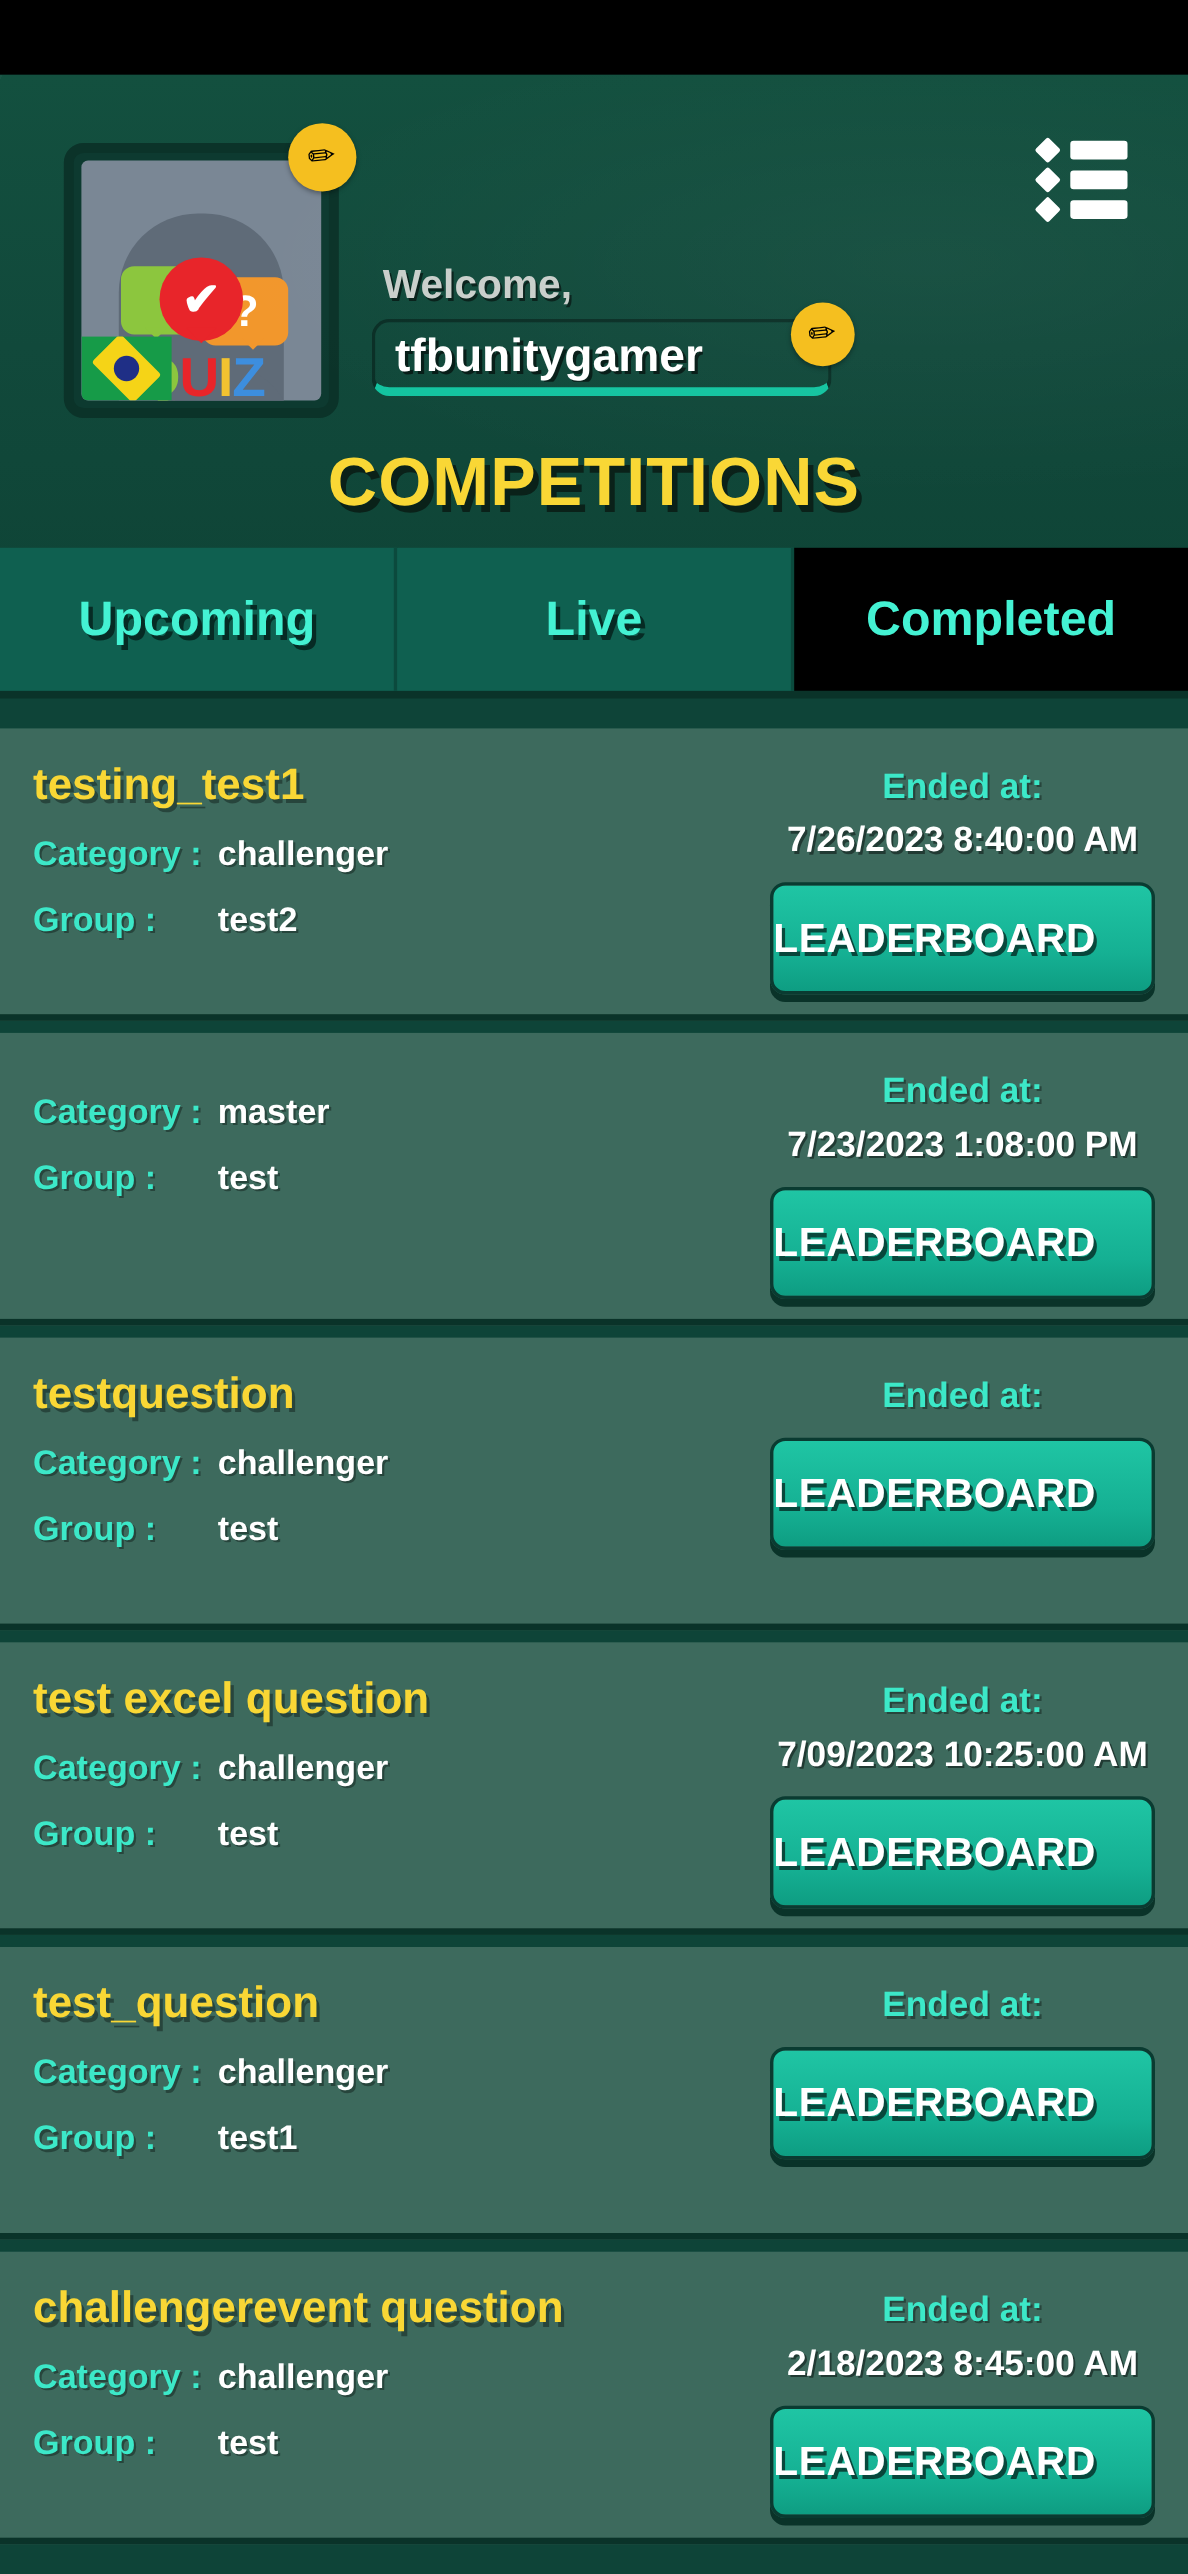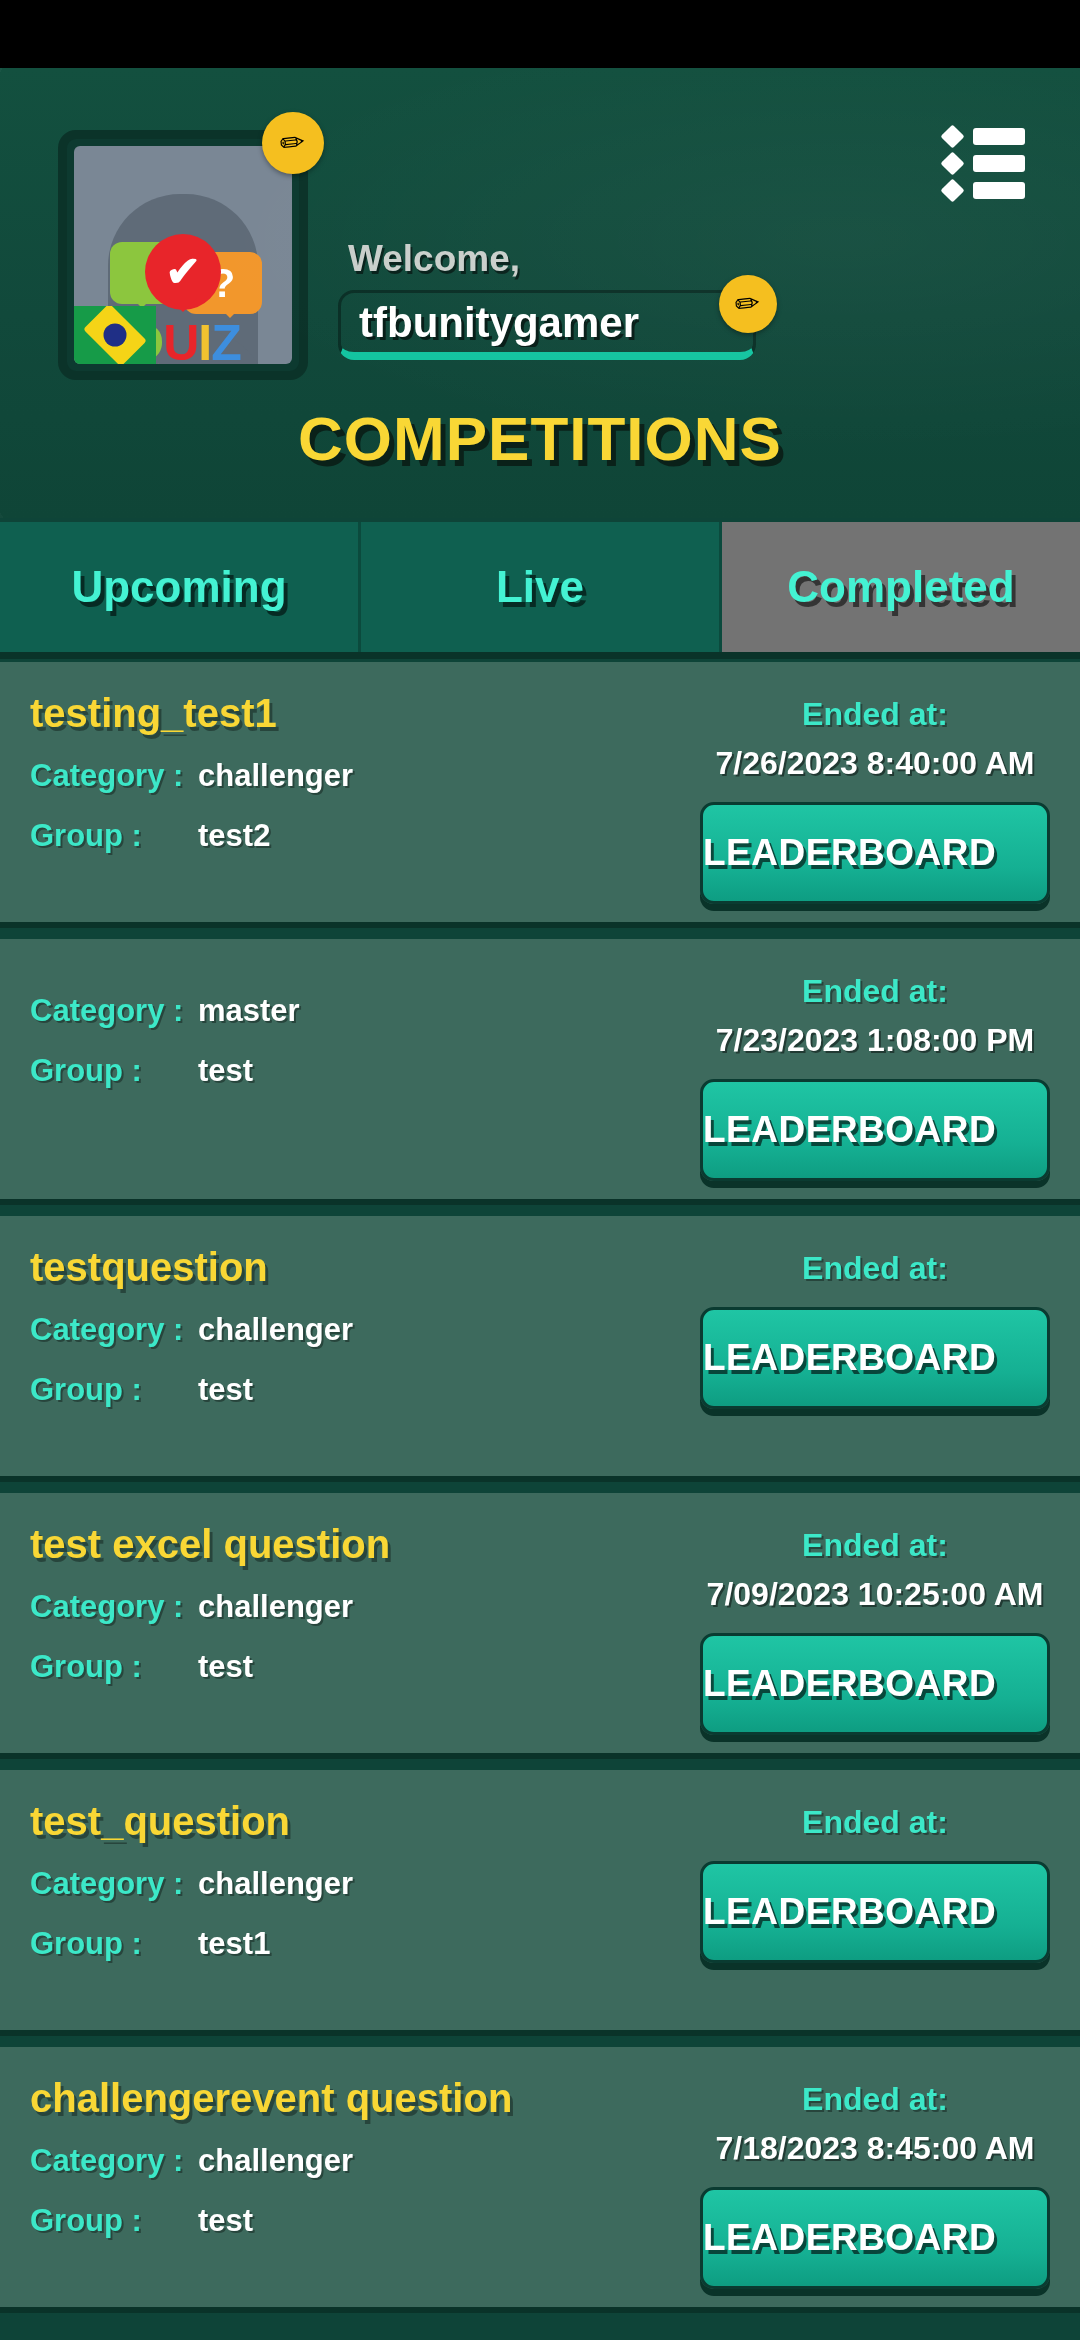--- a/index.html
+++ b/index.html
@@ -158,32 +158,32 @@
   .page-title{
     position:absolute; left:0; top:335px; width:1080px;
     text-align:center;
     color:#f9d735; font-size:62px; font-weight:bold; letter-spacing:1px;
     text-shadow:5px 6px 0 #0a2119;
     font-family:"Liberation Sans", sans-serif;
   }
 
   
   .tabs{
-    position:absolute; top:522px; left:0;
+    position:absolute; top:498px; left:0;
     width:1080px; height:137px;
     display:flex;
     border-bottom:7px solid #0a3329;
   }
   .tab{
     flex:1; display:flex; align-items:center; justify-content:center;
     background:#0f6050; cursor:pointer;
     border-right:3px solid #0b4a3d;
   }
   .tab:last-child{ border-right:none; }
-  .tab.active{ background:#737373; }
+  .tab.active{ background:#000000; }
   .tab-label{
     color:#44f2d3; font-size:44px; font-weight:bold;
     text-shadow:4px 5px 0 rgba(0,0,0,.55);
     font-family:"Liberation Sans", sans-serif;
   }
 
   
   .list{
     position:absolute; top:662px; left:0;
     width:1080px; height:1678px;
@@ -426,21 +426,21 @@
         <span class="meta-label">Category :</span>
         <span class="meta-value">challenger</span>
       </div>
       <div class="meta">
         <span class="meta-label">Group :</span>
         <span class="meta-value">test</span>
       </div>
     </div>
     <div class="card-right">
       <div class="ended-label">Ended at:</div>
-      <div class="ended-date">7/18/2023 8:45:00 AM</div>
+      <div class="ended-date">2/18/2023 8:45:00 AM</div>
       <div class="lb-btn">
         <span class="lb-label">LEADERBOARD</span>
       </div>
     </div>
   </div>
 </div>
 
 </div>
 
 </body></html>

